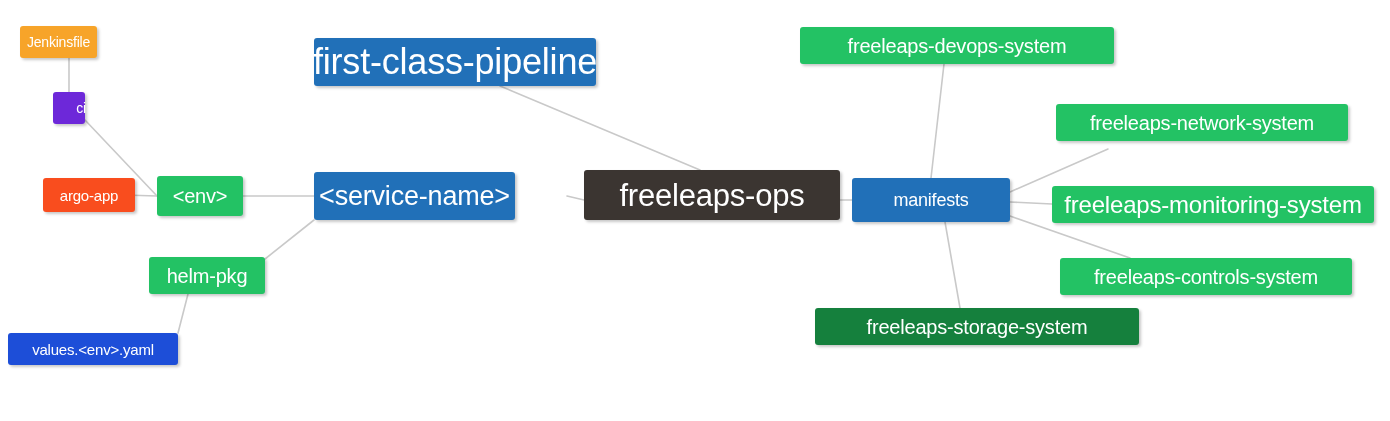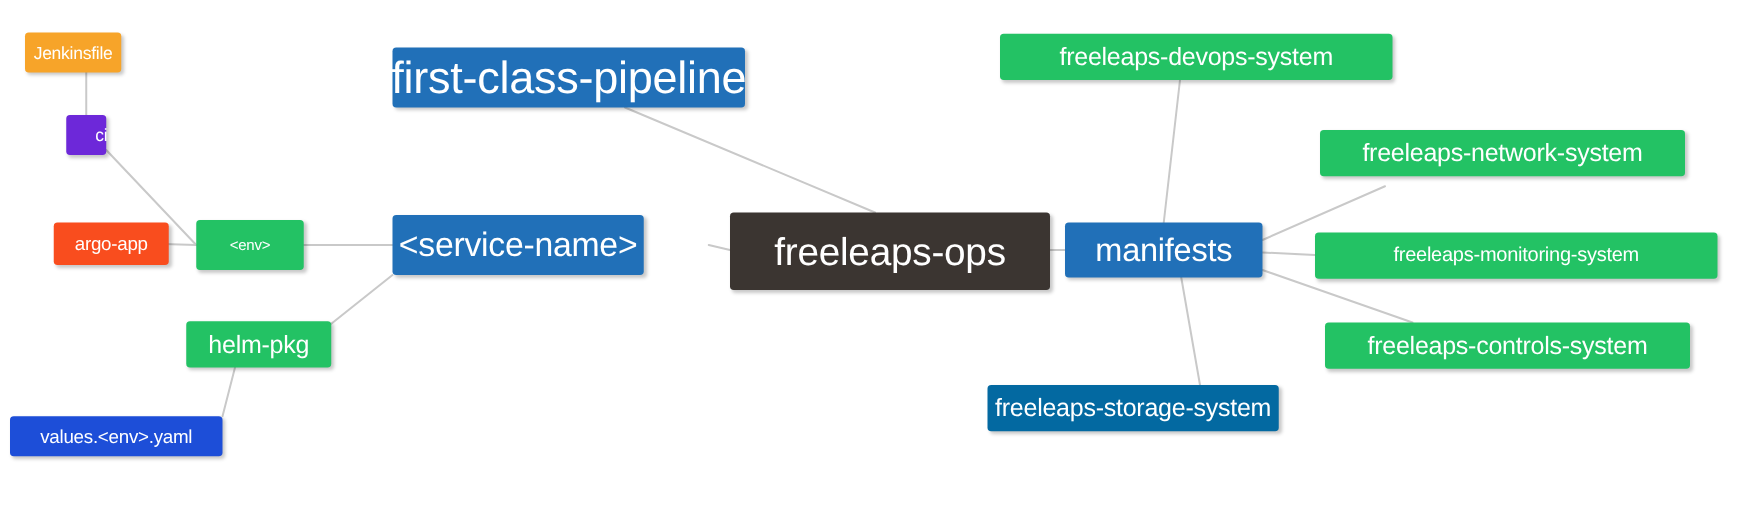--- a/index.html
+++ b/index.html
@@ -58,26 +58,26 @@
       <line x1="931" y1="178" x2="944" y2="64" stroke="#c9c9c9" stroke-width="1.6" stroke-linecap="round"></line>
       <line x1="1010" y1="192" x2="1108" y2="149" stroke="#c9c9c9" stroke-width="1.6" stroke-linecap="round"></line>
       <line x1="1010" y1="202" x2="1052" y2="204" stroke="#c9c9c9" stroke-width="1.6" stroke-linecap="round"></line>
       <line x1="1010" y1="216" x2="1130" y2="258" stroke="#c9c9c9" stroke-width="1.6" stroke-linecap="round"></line>
       <line x1="945" y1="222" x2="960" y2="308" stroke="#c9c9c9" stroke-width="1.6" stroke-linecap="round"></line>
     </svg>
   <div id="node-layer">
       <div class="node" style="left: 20px; top: 26px; width: 77px; height: 32px; background: rgb(247, 164, 41); font-size: 14px;">Jenkinsfile</div>
       <div class="node" style="left: 53px; top: 92px; width: 32px; height: 32px; background: #6d28d9; font-size: 14px; padding-left: 24px;">ci</div>
       <div class="node" style="left: 32px; top: 178px; width: 92px; height: 34px; background: rgb(249, 77, 30); font-size: 15px; margin-left: 11px;">argo-app</div>
-      <div class="node" style="left: 157px; top: 176px; width: 86px; height: 40px; background: rgb(35, 194, 100); font-size: 12px;">&lt;env&gt;</div>
+      <div class="node" style="left: 157px; top: 176px; width: 86px; height: 40px; background: rgb(35, 194, 100); font-size: 20px;">&lt;env&gt;</div>
       <div class="node" style="left: 149px; top: 257px; width: 116px; height: 37px; background: rgb(35, 194, 100); font-size: 20px;">helm-pkg</div>
       <div class="node" style="left: 8px; top: 333px; width: 170px; height: 32px; background: #1d4ed8; font-size: 15px;">values.&lt;env&gt;.yaml</div>
       <div class="node" style="left: 314px; top: 38px; width: 282px; height: 48px; background: rgb(33, 112, 184); font-size: 36px;">first-class-pipeline</div>
       <div class="node" style="left: 314px; top: 172px; width: 201px; height: 48px; background: rgb(33, 112, 184); font-size: 27px;">&lt;service-name&gt;</div>
-      <div class="node" style="left: 584px; top: 170px; width: 256px; height: 62px; background: rgb(59, 53, 49); font-size: 31px;">freeleaps-ops</div>
-      <div class="node" style="left: 852px; top: 178px; width: 158px; height: 44px; background: rgb(33, 112, 184); font-size: 26px;">manifests</div>
+      <div class="node" style="left: 584px; top: 170px; width: 256px; height: 50px; background: rgb(59, 53, 49); font-size: 31px;">freeleaps-ops</div>
+      <div class="node" style="left: 852px; top: 178px; width: 158px; height: 44px; background: rgb(33, 112, 184); font-size: 18px;">manifests</div>
       <div class="node" style="left: 800px; top: 27px; width: 314px; height: 37px; background: rgb(35, 194, 100); font-size: 20px;">freeleaps-devops-system</div>
       <div class="node" style="left: 1056px; top: 104px; width: 292px; height: 37px; background: rgb(35, 194, 100); font-size: 20px;">freeleaps-network-system</div>
-      <div class="node" style="left: 1052px; top: 186px; width: 322px; height: 37px; background: rgb(35, 194, 100); font-size: 16px;">freeleaps-monitoring-system</div>
+      <div class="node" style="left: 1052px; top: 186px; width: 322px; height: 37px; background: rgb(35, 194, 100); font-size: 24px;">freeleaps-monitoring-system</div>
       <div class="node" style="left: 1060px; top: 258px; width: 292px; height: 37px; background: rgb(35, 194, 100); font-size: 20px;">freeleaps-controls-system</div>
-      <div class="node" style="left: 790px; top: 308px; width: 233px; height: 37px; background: #0369a1; font-size: 20px;">freeleaps-storage-system</div>
+      <div class="node" style="left: 815px; top: 308px; width: 324px; height: 37px; background: #15803d; font-size: 20px;">freeleaps-storage-system</div>
     </div>
 </div>
 
 </body></html>

